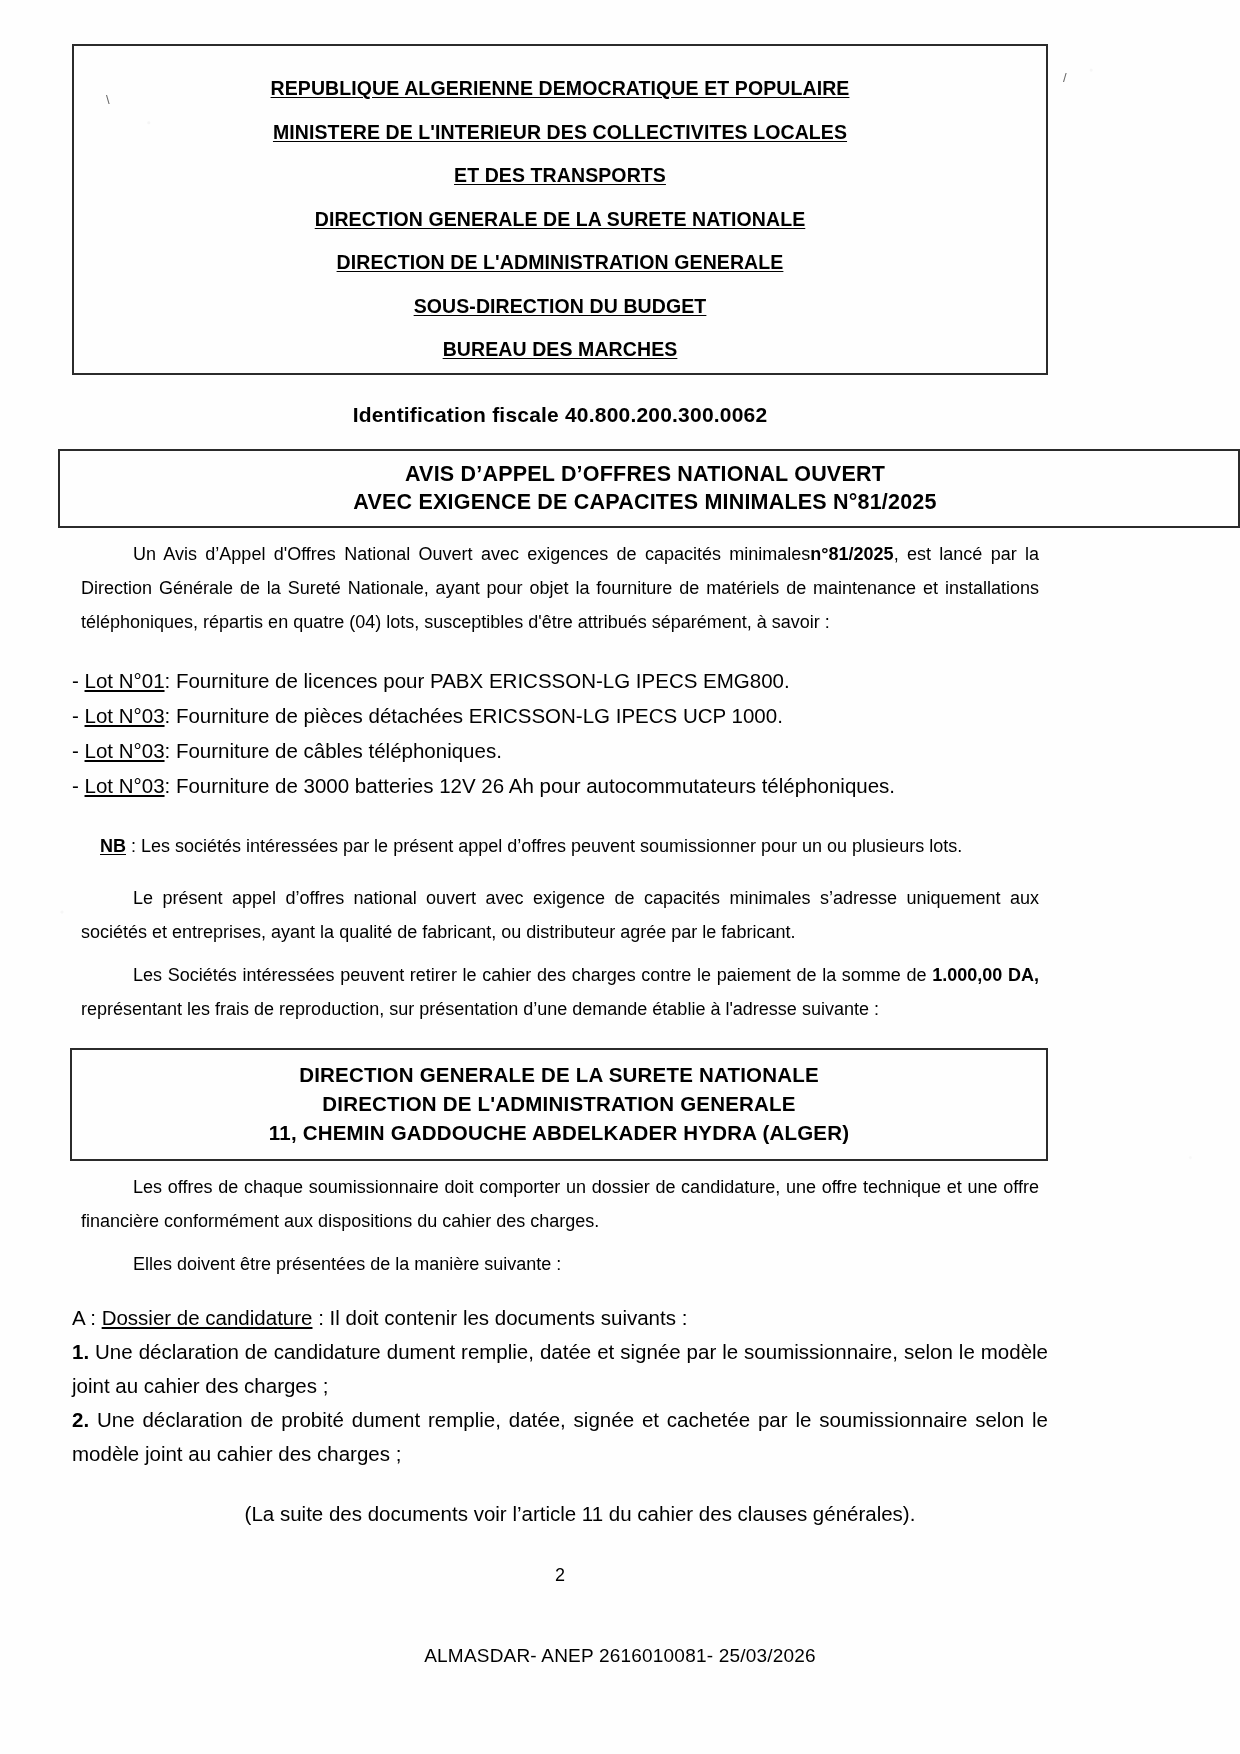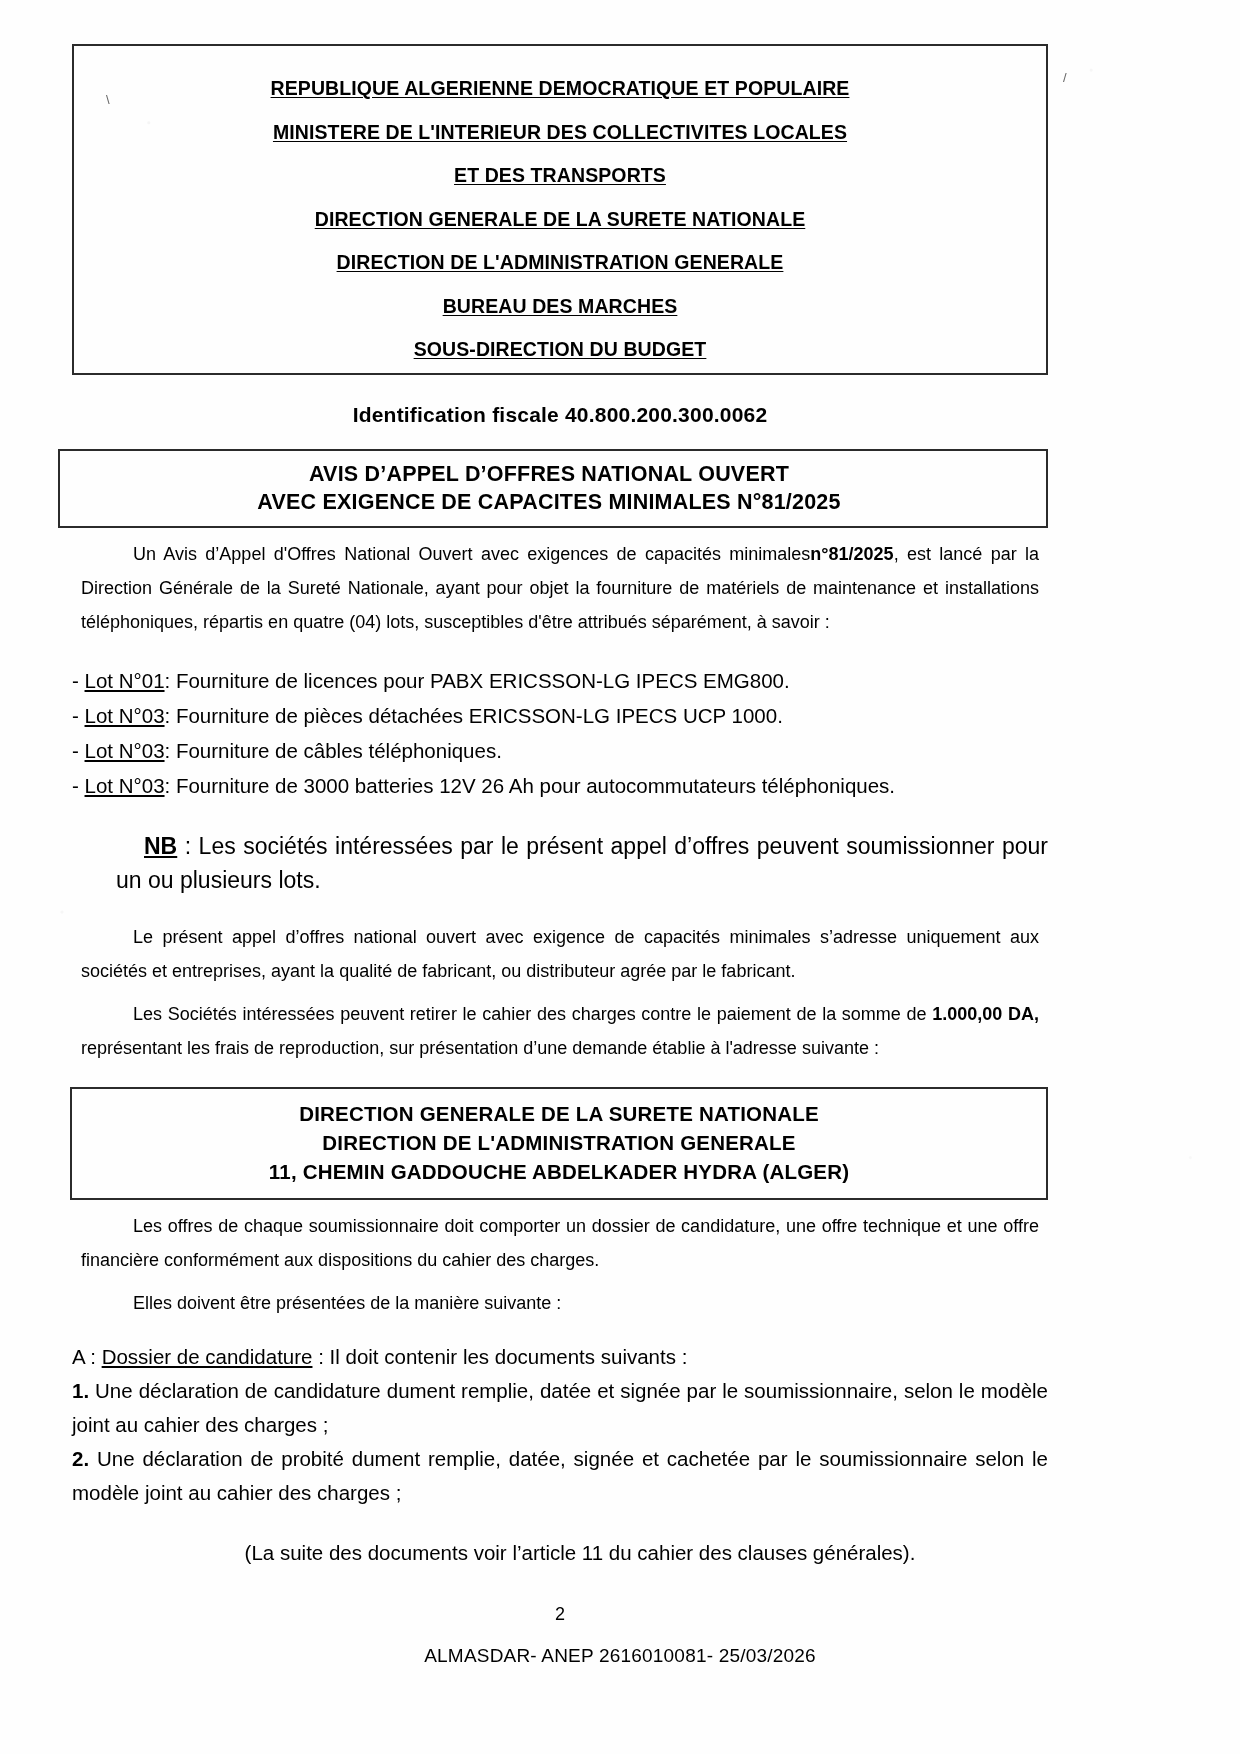--- a/index.html
+++ b/index.html
@@ -66,21 +66,21 @@
     text-align: center;
     font-size: 21px;
     font-weight: bold;
     margin: 28px 0 22px 0;
     letter-spacing: 0.2px;
   }
 
   .title-box {
     padding: 9px 8px 10px 0;
     margin-left: -14px;
-    width: 990px;
+    width: 1182px;
   }
   .title-box .tline {
     font-size: 21.5px;
     font-weight: bold;
     line-height: 28px;
     letter-spacing: 0.2px;
   }
 
   .addr-box {
     padding: 10px 8px 12px 8px;
@@ -114,24 +114,23 @@
   ul.lots li {
     font-size: 20.5px;
     line-height: 35px;
     white-space: nowrap;
   }
   .u { text-decoration: underline; text-underline-offset: 2px; }
   .b { font-weight: bold; }
 
   .nb-block {
     margin-top: 26px;
-    font-size: 23px;
+    font-size: 18px;
     line-height: 34px;
     text-align: justify;
-    margin-left: 44px;
   }
 
   .list-a {
     margin-top: 20px;
     font-size: 20.5px;
     line-height: 34px;
   }
   .list-a .item { text-align: justify; }
 
   .closing {
@@ -176,22 +175,22 @@
   <div class="mark" style="left:1063px; top:70px;">/</div>
 
   <div class="content">
 
     <div class="box header-box">
       <div class="hline">REPUBLIQUE ALGERIENNE DEMOCRATIQUE ET POPULAIRE</div>
       <div class="hline">MINISTERE DE L'INTERIEUR DES COLLECTIVITES LOCALES</div>
       <div class="hline">ET DES TRANSPORTS</div>
       <div class="hline">DIRECTION GENERALE DE LA SURETE NATIONALE</div>
       <div class="hline">DIRECTION DE L'ADMINISTRATION GENERALE</div>
+      <div class="hline">SOUS-DIRECTION DU BUDGET</div>
       <div class="hline">BUREAU DES MARCHES</div>
-      <div class="hline">SOUS-DIRECTION DU BUDGET</div>
     </div>
 
     <div class="fiscal">Identification fiscale 40.800.200.300.0062</div>
 
     <div class="box title-box">
       <div class="tline">AVIS D’APPEL D’OFFRES NATIONAL OUVERT</div>
       <div class="tline">AVEC EXIGENCE DE CAPACITES MINIMALES N°81/2025</div>
     </div>
 
     <p class="para indent gap-lg"><span>Un Avis d’Appel d'Offres National Ouvert avec exigences de capacités minimales</span><span class="b">n°81/2025</span><span>, est lancé par la Direction Générale de la Sureté Nationale, ayant pour objet la fourniture de matériels de maintenance et installations téléphoniques, répartis en quatre (04) lots, susceptibles d'être attribués séparément, à savoir :</span></p>

